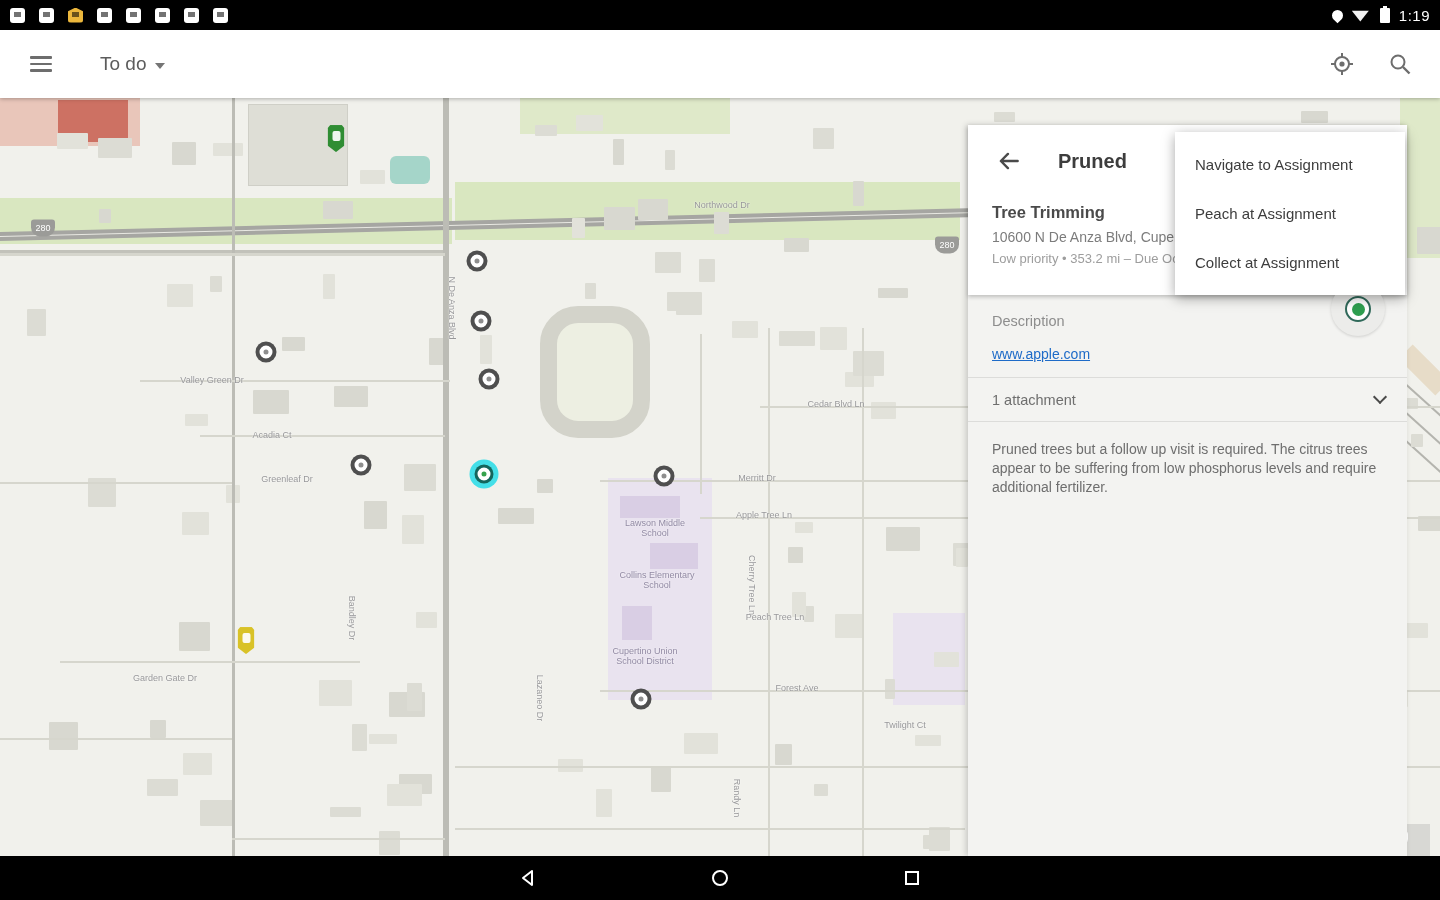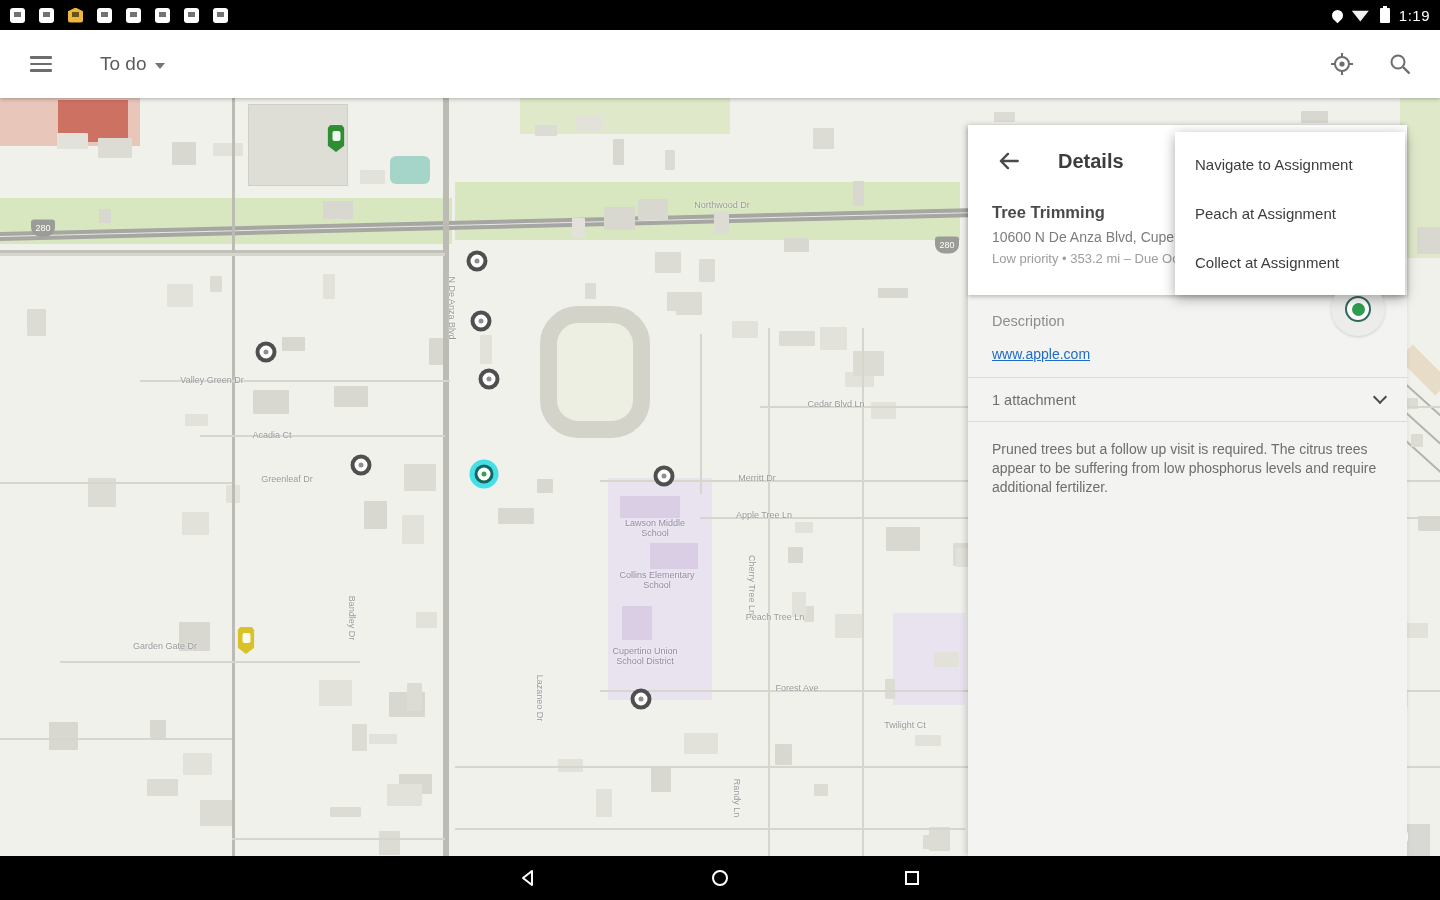--- a/index.html
+++ b/index.html
@@ -301,21 +301,21 @@
         <div class="road" style="left: 600px; top: 592px; width: 840px; height: 2px;"></div>
         <div class="road" style="left: 455px; top: 668px; width: 985px; height: 2px;"></div>
         <div class="road" style="left: 0px; top: 640px; width: 232px; height: 2px;"></div>
         <div class="road" style="left: 455px; top: 730px; width: 510px; height: 2px;"></div>
         <div class="road" style="left: 232px; top: 740px; width: 213px; height: 2px;"></div>
         <div class="shield" style="left: 43px; top: 130px;">280</div>
         <div class="shield" style="left: 947px; top: 147px;">280</div>
         <div class="slabel" style="left: 212px; top: 282px;">Valley Green Dr</div>
         <div class="slabel" style="left: 272px; top: 337px;">Acadia Ct</div>
         <div class="slabel" style="left: 287px; top: 381px;">Greenleaf Dr</div>
-        <div class="slabel" style="left: 165px; top: 548px;">Garden Gate Dr</div>
+        <div class="slabel" style="left: 165px; top: 580px;">Garden Gate Dr</div>
         <div class="slabel" style="left: 757px; top: 380px;">Merritt Dr</div>
         <div class="slabel" style="left: 764px; top: 417px;">Apple Tree Ln</div>
         <div class="slabel" style="left: 836px; top: 306px;">Cedar Blvd Ln</div>
         <div class="slabel" style="left: 797px; top: 590px;">Forest Ave</div>
         <div class="slabel" style="left: 752px; top: 487px; transform: translate(-50%, -50%) rotate(90deg);">Cherry Tree Ln</div>
         <div class="slabel" style="left: 775px; top: 519px;">Peach Tree Ln</div>
         <div class="slabel" style="left: 540px; top: 600px; transform: translate(-50%, -50%) rotate(90deg);">Lazaneo Dr</div>
         <div class="slabel" style="left: 452px; top: 210px; transform: translate(-50%, -50%) rotate(90deg);">N De Anza Blvd</div>
         <div class="slabel" style="left: 352px; top: 520px; transform: translate(-50%, -50%) rotate(90deg);">Bandley Dr</div>
         <div class="slabel" style="left: 722px; top: 107px;">Northwood Dr</div>
@@ -337,21 +337,21 @@
       </div>
     <div id="map-attribution"></div>
   </div>
 
   <div id="details-panel">
     <div id="panel-header">
       <div id="panel-titlebar">
         <svg id="back-button" viewBox="0 0 24 24">
           <path d="M20 12H5 M11 5.5l-6.5 6.5 6.5 6.5" fill="none" stroke="#4a4a4a" stroke-width="2.2" stroke-linecap="round" stroke-linejoin="round"></path>
         </svg>
-        <div id="panel-title">Details</div>
+        <div id="panel-title">Pruned</div>
       </div>
       <div id="assignment-info">
         <div id="assignment-title">Tree Trimming</div>
         <div id="assignment-address">10600 N De Anza Blvd, Cupertino</div>
         <div id="assignment-meta">Low priority • 353.2 mi – Due Oct</div>
       </div>
       <div id="status-fab">
         <div class="ring">
             <div class="dot"></div>
           </div>

